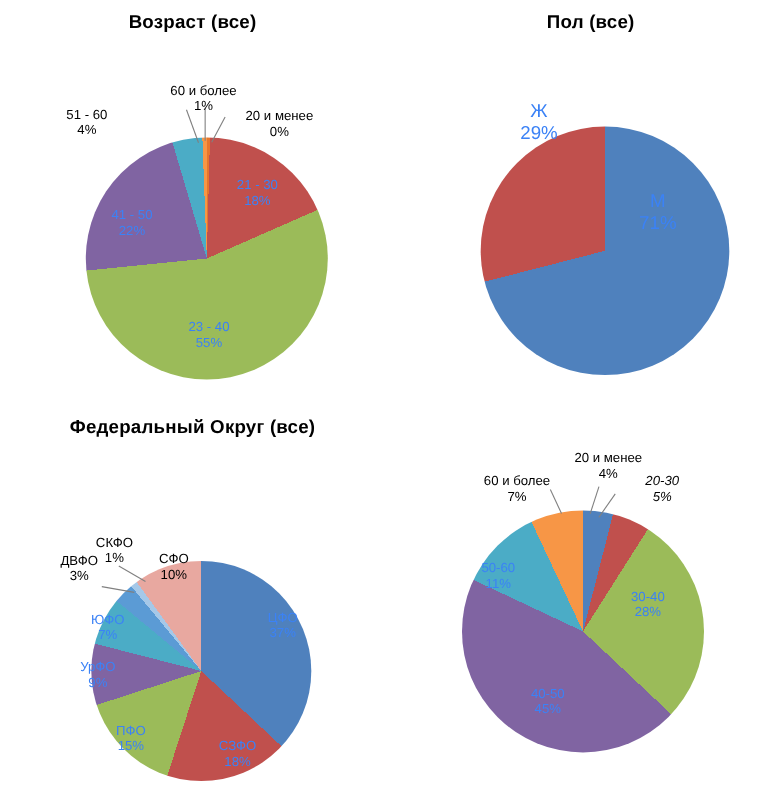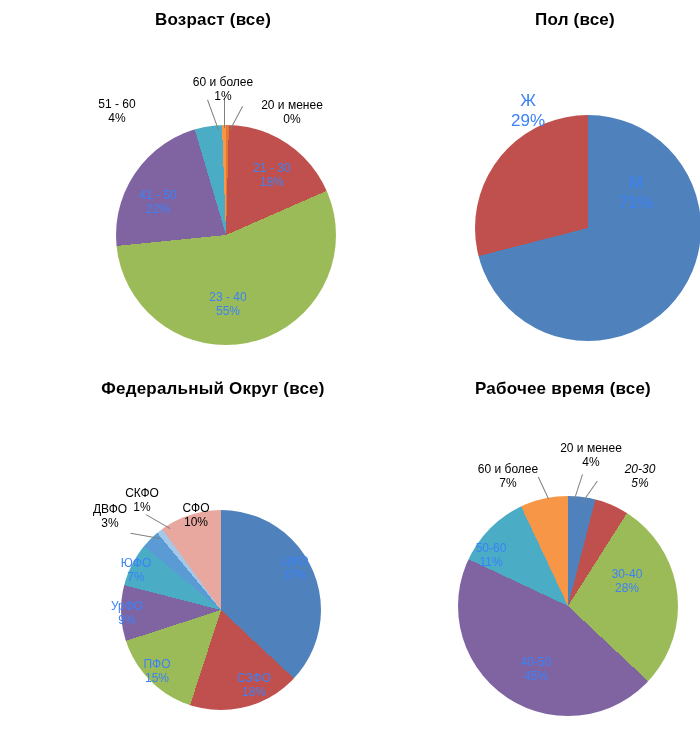--- a/index.html
+++ b/index.html
@@ -14,21 +14,20 @@
     color: #000000;
     overflow: hidden;
   }
   .grid {
     position: relative;
     width: 700px;
     height: 734px;
   }
   .panel {
     position: absolute;
-    margin-left: 38px;
   }
   .panel-title {
     text-align: center;
     font-size: 17px;
     font-weight: bold;
     color: #000000;
     letter-spacing: 0.2px;
   }
   .chart-area {
     position: relative;
@@ -209,21 +208,20 @@
       </div>
 
       <div class="slice-label inside-light" style="left:98px; top:172px;">
         <span>ЮФО</span>
         <span class="v">7%</span>
       </div>
     </div>
   </div>
 
   <div class="panel" style="left:350px; top:367px; width:350px; height:367px;">
-    <div class="panel-title" style="margin-top:12px;">Рабочее время (все)</div>
 
     <div class="chart-area" style="height:320px;">
 
       <div class="pie-wrap" style="left:70px; top:97px; width:220px; height:220px;">
         <div class="pie" style="width:220px; height:220px;
              background: conic-gradient(
                #4f81bd 0deg 14.4deg,
                #c0504d 14.4deg 32.4deg,
                #9bbb59 32.4deg 133.2deg,
                #8064a2 133.2deg 295.2deg,

